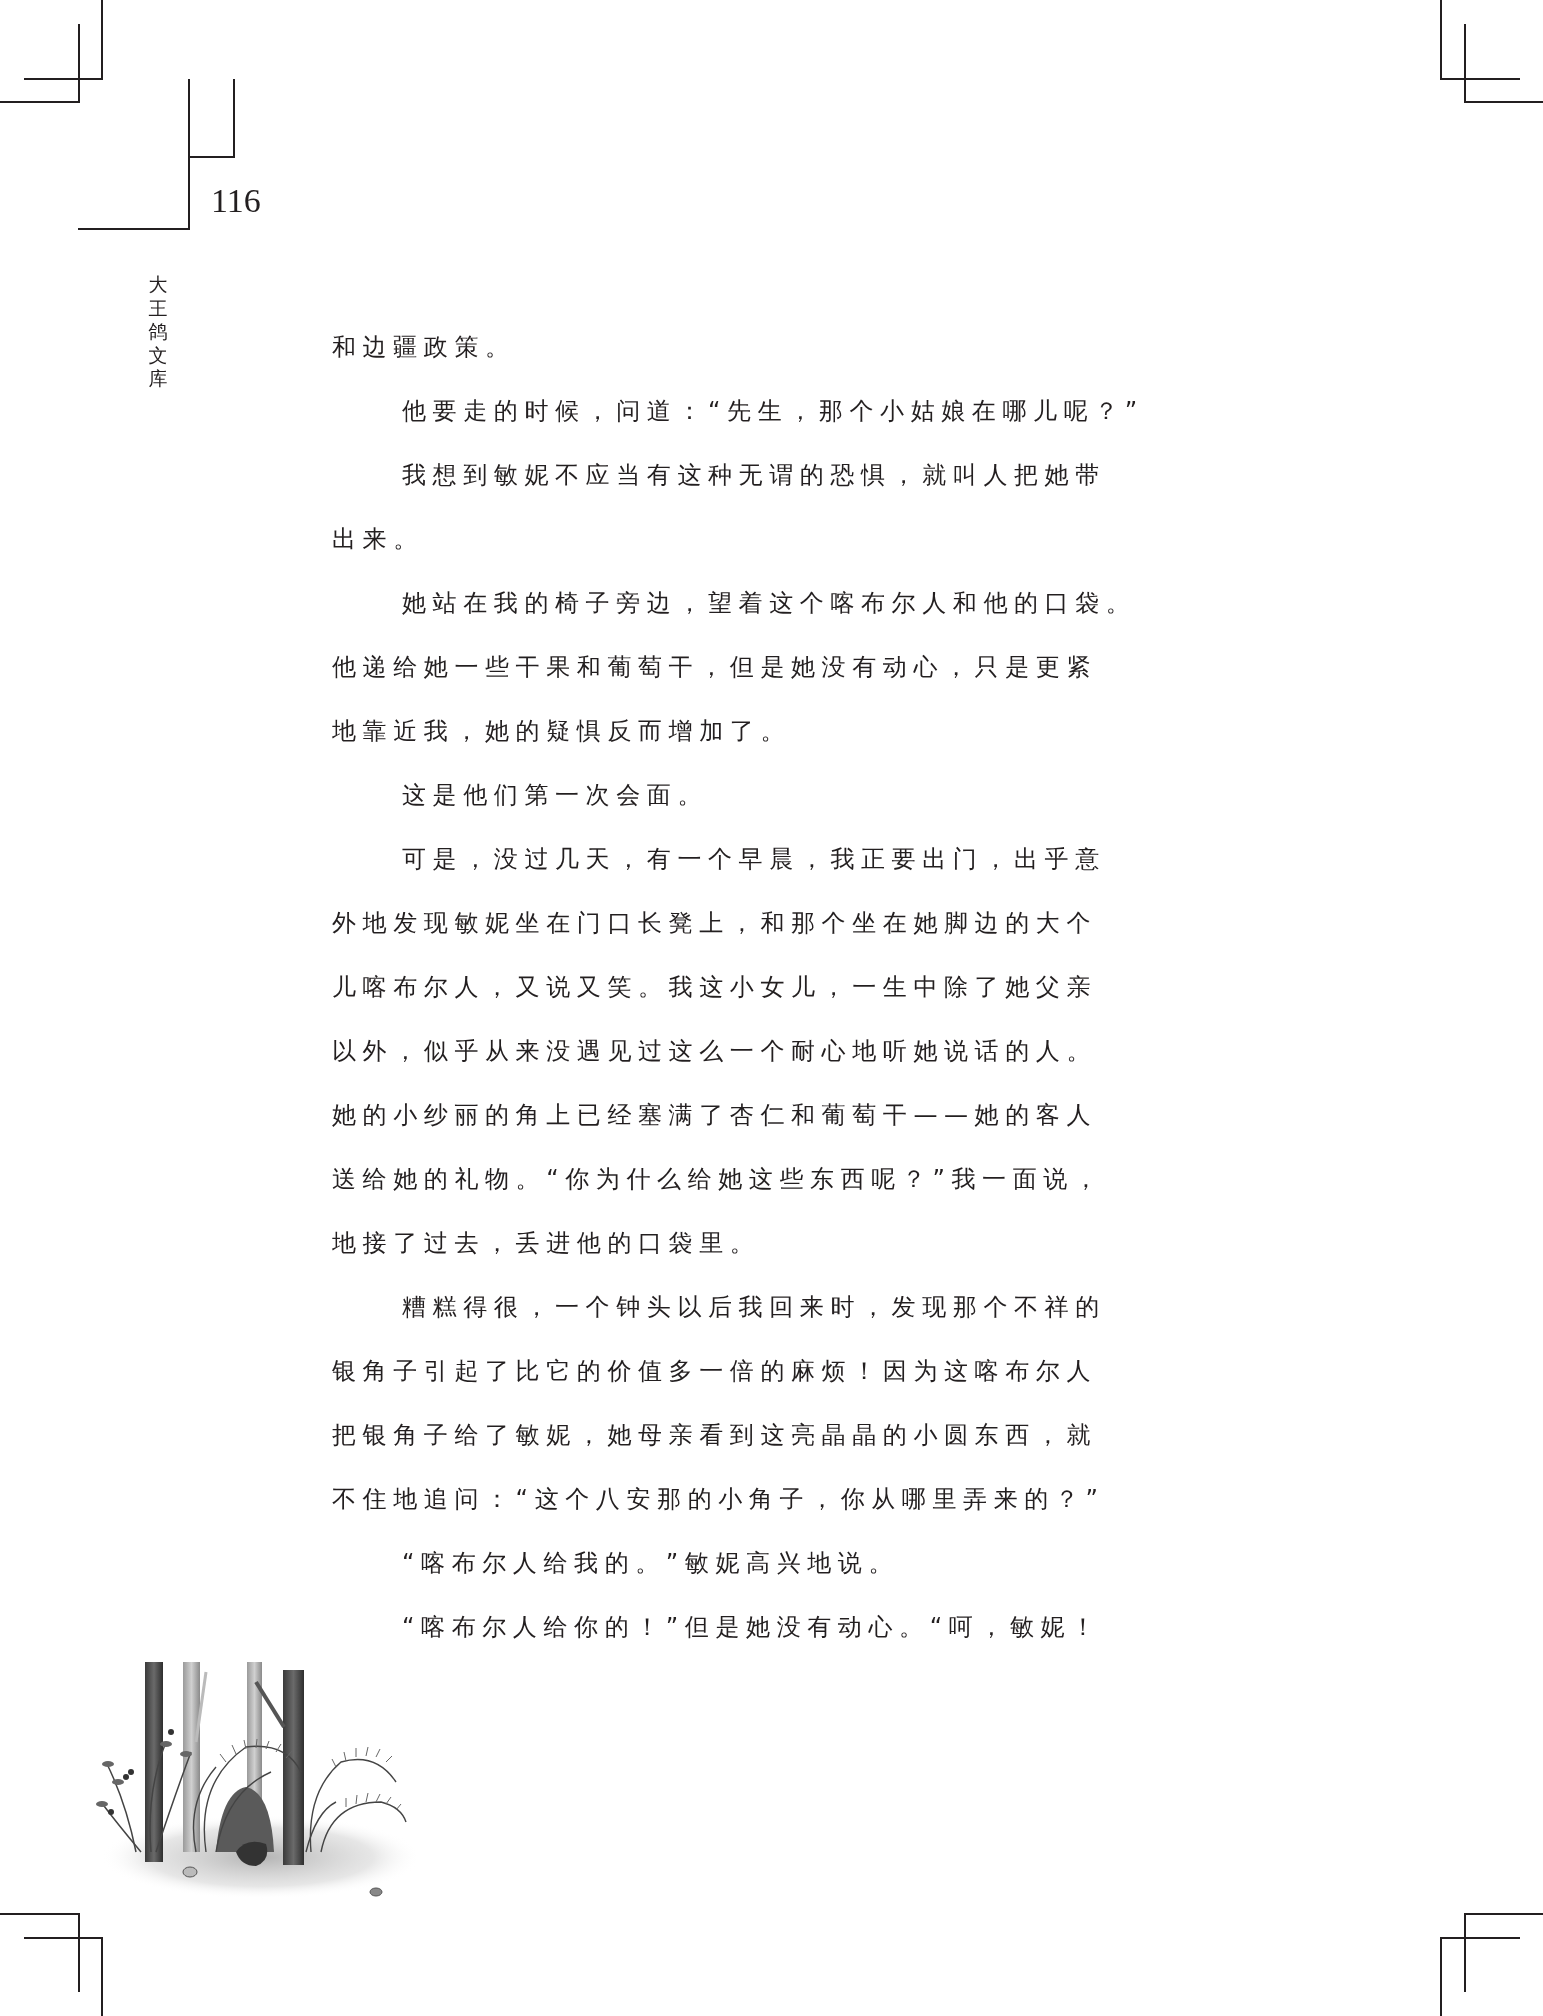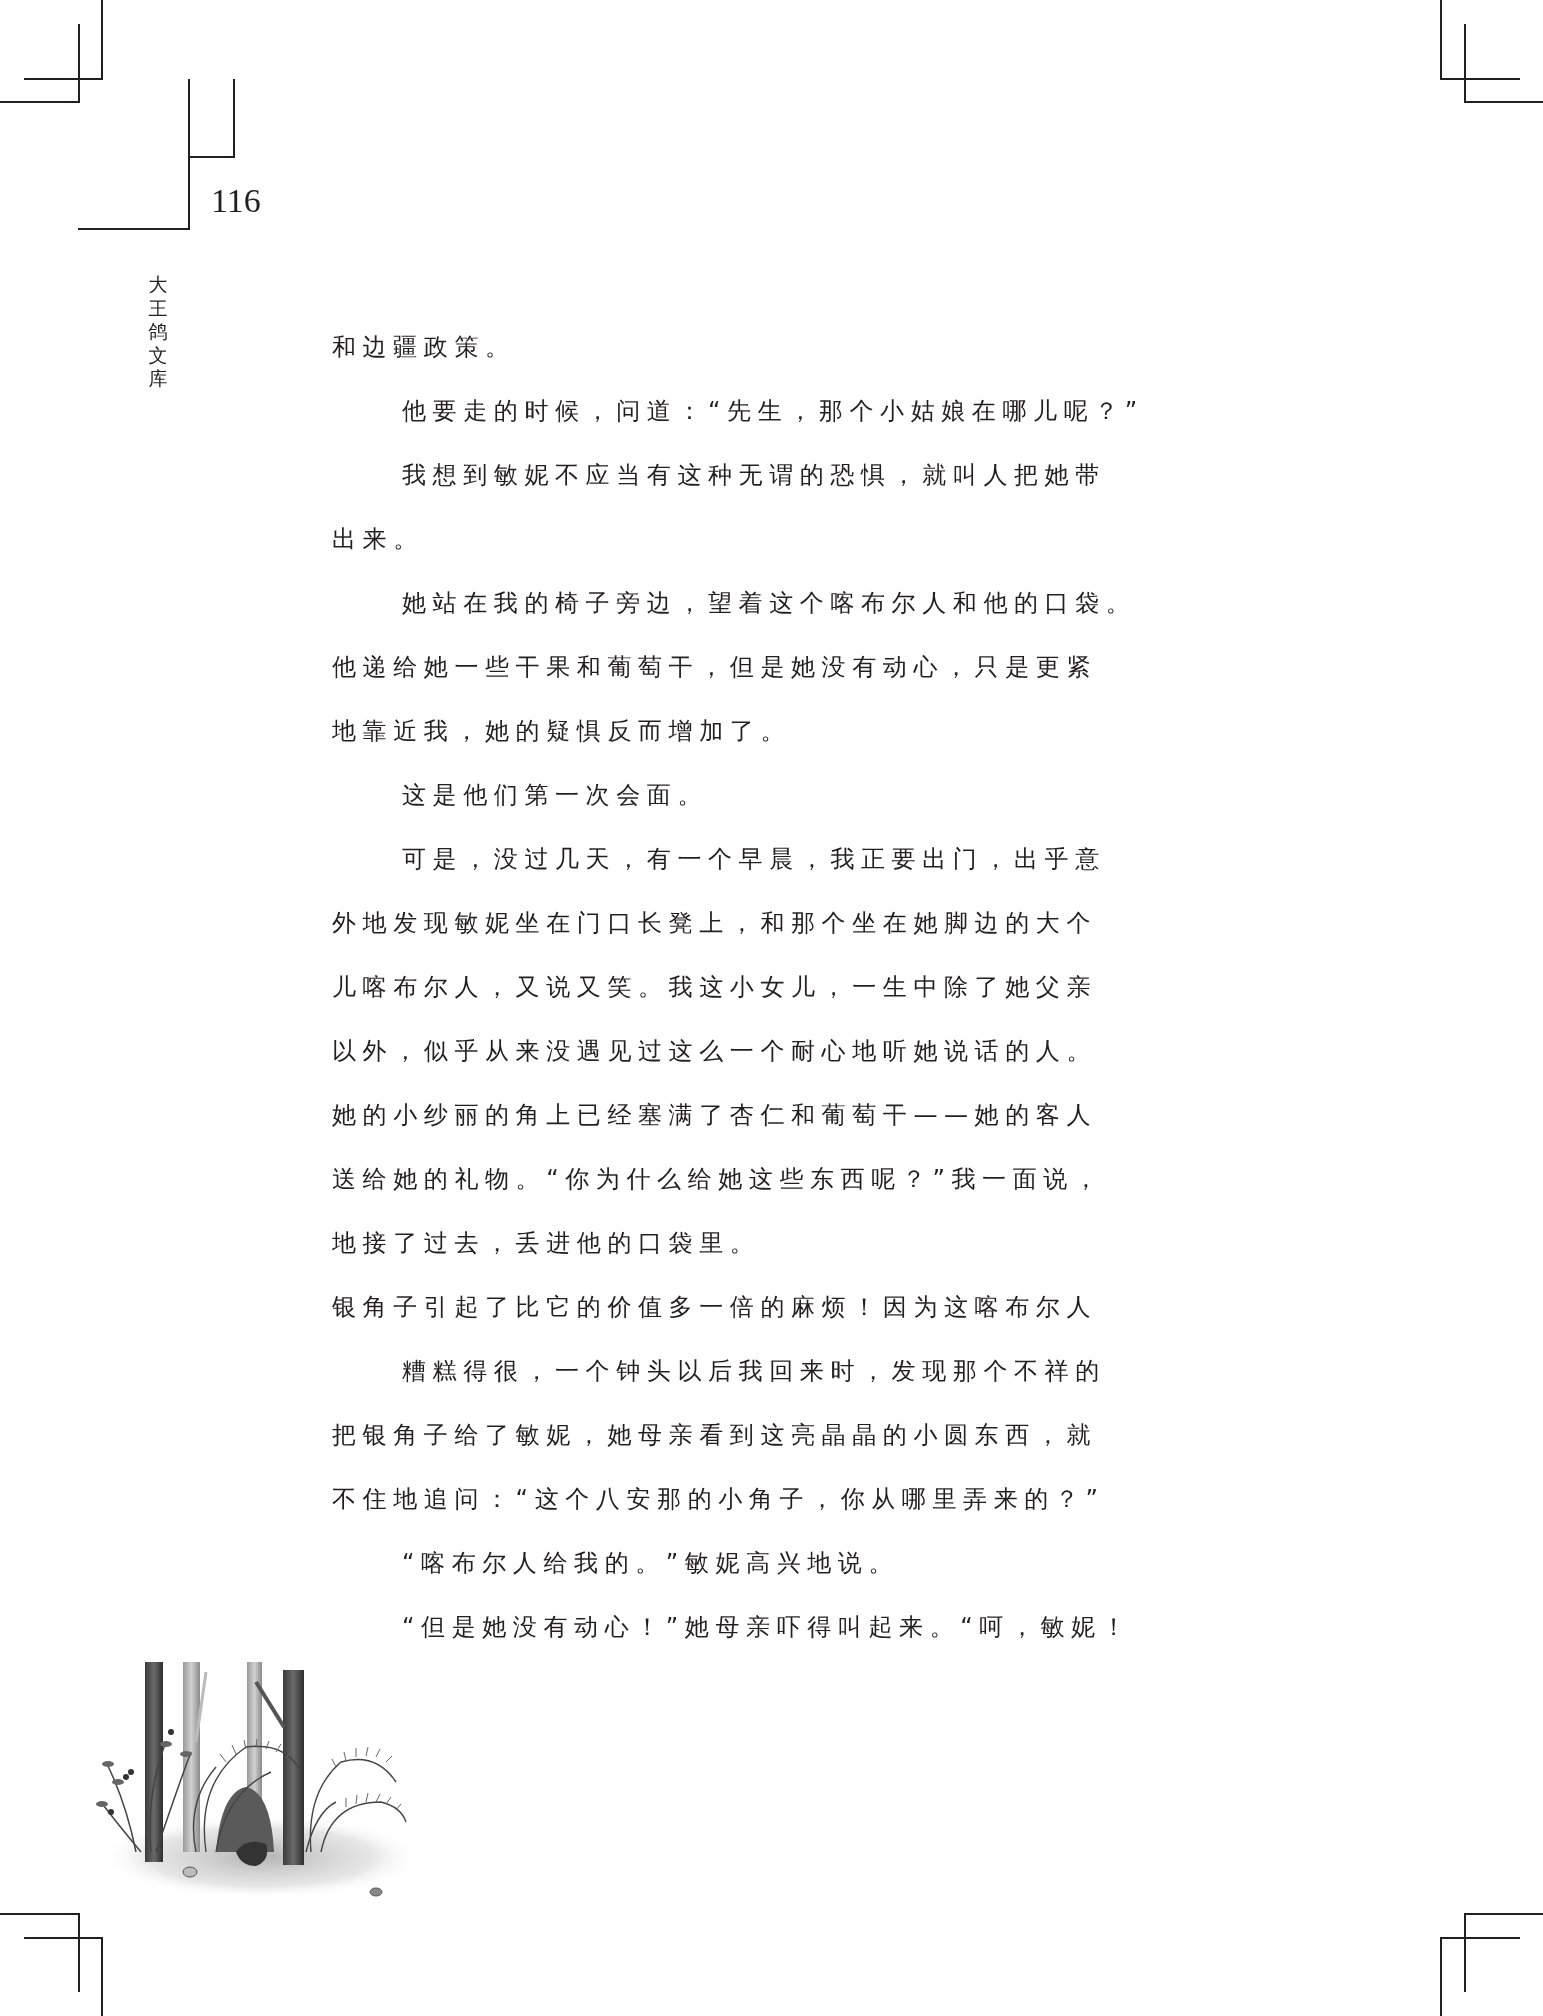--- a/index.html
+++ b/index.html
@@ -81,26 +81,26 @@
   <div class="line">他递给她一些干果和葡萄干，但是她没有动心，只是更紧</div>
   <div class="line">地靠近我，她的疑惧反而增加了。</div>
   <div class="line indent">这是他们第一次会面。</div>
   <div class="line indent">可是，没过几天，有一个早晨，我正要出门，出乎意</div>
   <div class="line">外地发现敏妮坐在门口长凳上，和那个坐在她脚边的大个</div>
   <div class="line">儿喀布尔人，又说又笑。我这小女儿，一生中除了她父亲</div>
   <div class="line">以外，似乎从来没遇见过这么一个耐心地听她说话的人。</div>
   <div class="line">她的小纱丽的角上已经塞满了杏仁和葡萄干——她的客人</div>
   <div class="line">送给她的礼物。“你为什么给她这些东西呢？”我一面说，</div>
   <div class="line">地接了过去，丢进他的口袋里。</div>
+  <div class="line indent">糟糕得很，一个钟头以后我回来时，发现那个不祥的</div>
   <div class="line">银角子引起了比它的价值多一倍的麻烦！因为这喀布尔人</div>
-  <div class="line indent">糟糕得很，一个钟头以后我回来时，发现那个不祥的</div>
   <div class="line">把银角子给了敏妮，她母亲看到这亮晶晶的小圆东西，就</div>
   <div class="line">不住地追问：“这个八安那的小角子，你从哪里弄来的？”</div>
   <div class="line indent">“喀布尔人给我的。”敏妮高兴地说。</div>
-  <div class="line indent">“但是她没有动心！”她母亲吓得叫起来。“呵，敏妮！</div>
+  <div class="line indent">“喀布尔人给你的！”但是她没有动心。“呵，敏妮！</div>
 </div>
 
 <div class="illustration">
   <svg width="320" height="250" viewBox="0 0 320 250">
     <defs>
       <radialGradient id="ground" cx="50%" cy="50%" r="50%">
         <stop offset="0%" stop-color="#9a9a9a" stop-opacity="0.75"></stop>
         <stop offset="70%" stop-color="#c8c8c8" stop-opacity="0.45"></stop>
         <stop offset="100%" stop-color="#ffffff" stop-opacity="0"></stop>
       </radialGradient>

